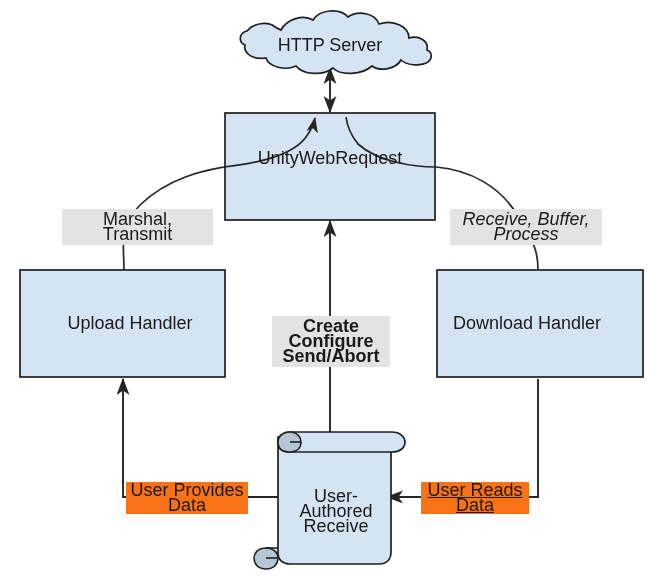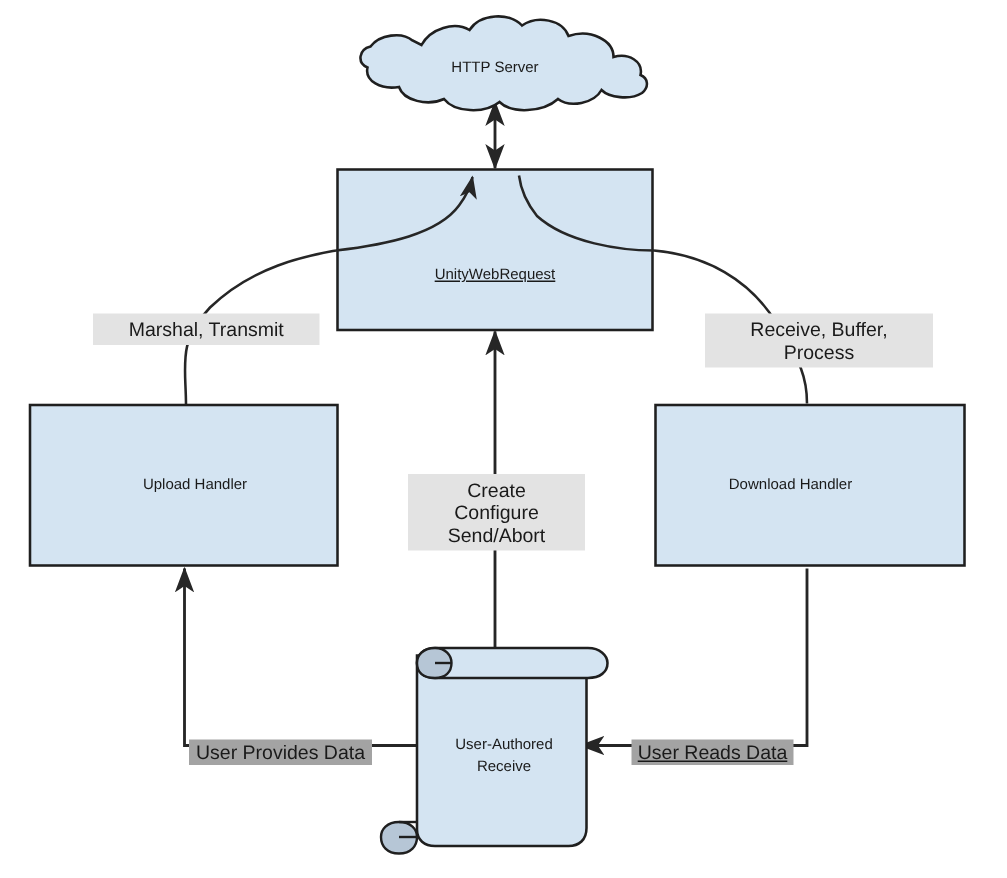--- a/index.html
+++ b/index.html
@@ -24,43 +24,42 @@
   svg.layer {
     position: absolute;
     left: 0;
     top: 0;
     width: 671px;
     height: 585px;
     overflow: visible;
   }
   .node-label {
     position: absolute;
-    font-size: 10px;
+    font-size: 18px;
     color: #1a1a1a;
     text-align: center;
     line-height: 15px;
     white-space: pre-line;
     pointer-events: none;
   }
   .edge-label {
     position: absolute;
-    font-size: 13px;
+    font-size: 18px;
     color: #1a1a1a;
     text-align: center;
     line-height: 15px;
     white-space: pre-line;
   }
   .edge-label.grey {
     background: #e3e3e3;
     padding: 3px 7px;
   }
   .edge-label.plain {
-    background: #a3a3a3;
+    background: #f97316;
     padding: 1px 4px;
-    margin-top: 11px;
   }
 </style>
 </head>
 <body>
 
 <div id="diagram-root">
 
   <svg class="layer" viewBox="0 0 671 585" xmlns="http://www.w3.org/2000/svg">
     <defs>
       <marker id="ah" markerWidth="10" markerHeight="10" refX="8.4" refY="3.4" orient="auto" markerUnits="strokeWidth">
@@ -144,34 +143,34 @@
     <path d="M290,432 C282,432 278,437 278,442 C278,448 282,452 290,452 C297,452 301,448 301,442 C301,437 297,432 290,432 Z" fill="#b6c6d6" stroke="#1f1f1f" stroke-width="1.6"></path>
     <line x1="290" y1="442" x2="301" y2="442" stroke="#1f1f1f" stroke-width="1.6"></line>
 
     <path d="M266,548 C258,548 254,553 254,558 C254,564 258,569 266,569 C274,569 278,564 278,558 C278,553 274,548 266,548 Z" fill="#b6c6d6" stroke="#1f1f1f" stroke-width="1.6"></path>
     <line x1="266" y1="558" x2="278" y2="558" stroke="#1f1f1f" stroke-width="1.6"></line>
     <line x1="266" y1="548" x2="278" y2="548" stroke="#1f1f1f" stroke-width="1.6"></line>
   </svg>
 
   <div class="node-label" style="left:230px; top:38px; width:200px;">HTTP Server</div>
 
-  <div class="node-label" style="left:230px; top:176px; width:200px;text-decoration:underline;">UnityWebRequest</div>
+  <div class="node-label" style="left:230px; top:151px; width:200px;">UnityWebRequest</div>
 
   <div class="node-label" style="left:20px; top:316px; width:220px;">Upload Handler</div>
 
   <div class="node-label" style="left:437px; top:316px; width:180px;">Download Handler</div>
 
   <div class="node-label" style="left:281px; top:489px; width:110px;">User-Authored
 Receive</div>
 
   <div class="edge-label grey" style="left:62px; top:209px; width:137px;">Marshal, Transmit</div>
 
-  <div class="edge-label grey" style="left:470px; top:209px; width:138px;">Receive, Buffer, Process</div>
+  <div class="edge-label grey" style="left:450px; top:209px; width:138px;font-style:italic;">Receive, Buffer, Process</div>
 
-  <div class="edge-label grey" style="left:272px; top:316px; width:104px;">Create
+  <div class="edge-label grey" style="left:272px; top:316px; width:104px;font-weight:bold;">Create
 Configure
 Send/Abort</div>
 
   <div class="edge-label plain" style="left:126px; top:482px; width:114px;">User Provides Data</div>
 
   <div class="edge-label plain" style="left:421px; top:482px; width:100px;text-decoration:underline;">User Reads Data</div>
 
 </div>
 
 </body></html>

